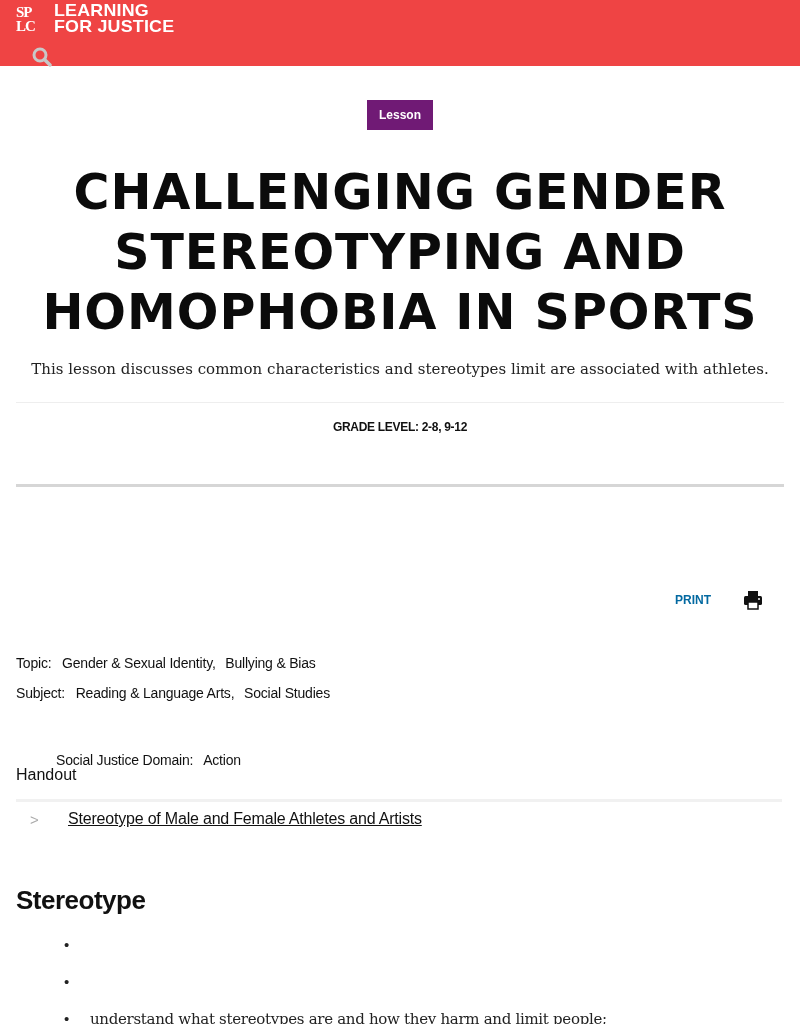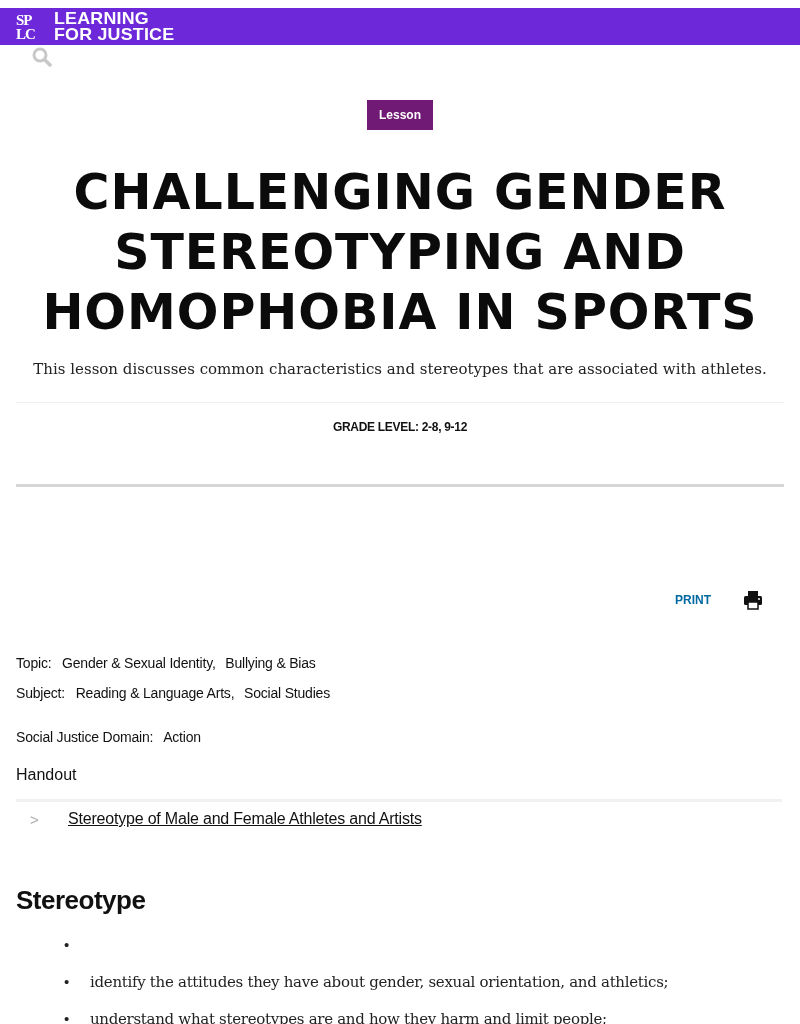--- a/index.html
+++ b/index.html
@@ -1,19 +1,19 @@
 <!DOCTYPE html>
 <html><head>
 <meta charset="utf-8">
 <style>
   * { box-sizing: border-box; margin: 0; padding: 0; }
   html, body { width: 800px; height: 1024px; overflow: hidden; background: #fff; }
   body { font-family: "Liberation Sans", sans-serif; color: #111; position: relative; }
 
-  .topbar { position: absolute; left: 0; top: 8px; width: 800px; height: 37px; background: #6d28d9; }
+  .topbar { position: absolute; left: 0; top: 0; width: 800px; height: 66px; background: #ef4444; }
   .logo { position: absolute; left: 16px; top: 2px; display: flex; align-items: center; height: 34px; }
   .splc { font-family: "Liberation Serif", serif; color: #fff; font-weight: bold; font-size: 15px; line-height: 14px; width: 32px; letter-spacing: -1px; }
   .lfj { color: #fff; font-family: "Liberation Sans", sans-serif; font-weight: 900; font-size: 17px; line-height: 16px; margin-left: 6px; letter-spacing: 0.2px; transform: scaleX(1.05); transform-origin: left; }
   .search-icon { position: absolute; left: 32px; top: 47px; width: 20px; height: 20px; }
 
   .badge { position: absolute; left: 367px; top: 100px; width: 66px; height: 30px; background: #701a75; color: #fff; font-size: 12px; font-weight: bold; display: flex; align-items: center; justify-content: center; }
 
   .title { position: absolute; left: 0; top: 162px; width: 800px; text-align: center; font-family: "DejaVu Sans", sans-serif; font-weight: bold; font-size: 50px; line-height: 60px; letter-spacing: 1px; color: #0b0b0b; transform: scaleX(0.98); }
   .subtitle { position: absolute; left: 0; top: 360px; width: 800px; text-align: center; font-family: "DejaVu Serif", serif; font-size: 15px; color: #222; }
 
@@ -62,21 +62,21 @@
 </svg>
 
 <div class="badge">Lesson</div>
 
 <h1 class="title">
   <div>CHALLENGING GENDER</div>
   <div>STEREOTYPING AND</div>
   <div>HOMOPHOBIA IN SPORTS</div>
 </h1>
 
-<p class="subtitle">This lesson discusses common characteristics and stereotypes that are associated with athletes.</p>
+<p class="subtitle">This lesson discusses common characteristics and stereotypes limit are associated with athletes.</p>
 
 <div class="hr-thin"></div>
 <div class="grade">GRADE LEVEL: 2-8, 9-12</div>
 <div class="hr-thick"></div>
 
 <div class="print">
   <span class="print-label">PRINT</span>
   <svg class="print-icon" viewBox="0 0 20 20">
     <rect x="5" y="1" width="10" height="5" fill="#111"></rect>
     <rect x="1" y="6" width="18" height="9" rx="1.5" fill="#111"></rect>
@@ -88,38 +88,37 @@
 <div class="meta" style="top:655px;">
   <span class="label">Topic:</span>
   <span class="val">Gender &amp; Sexual Identity,</span>
   <span class="val">Bullying &amp; Bias</span>
 </div>
 <div class="meta" style="top:685px;">
   <span class="label">Subject:</span>
   <span class="val">Reading &amp; Language Arts,</span>
   <span class="val">Social Studies</span>
 </div>
-<div class="meta" style="top:729px;">
+<div class="meta" style="top:752px;margin-left:40px;">
   <span class="label">Social Justice Domain:</span>
   <span class="val">Action</span>
 </div>
 
 <h3 class="handout-h">Handout</h3>
 <div class="hr-handout"></div>
 <div class="handout-item">
   <span class="chev">&gt;</span>
   <a class="handout-link">Stereotype of Male and Female Athletes and Artists</a>
 </div>
 
 <h2 class="obj-h">Stereotype</h2>
 <ul class="obj-list">
   <li>
       <span class="bullet">•</span>
     </li>
   <li>
       <span class="bullet">•</span>
-      <span>identify the attitudes they have about gender, sexual orientation, and athletics;</span>
     </li>
   <li>
       <span class="bullet">•</span>
       <span>understand what stereotypes are and how they harm and limit people;</span>
     </li>
 </ul>
 
 </body></html>

